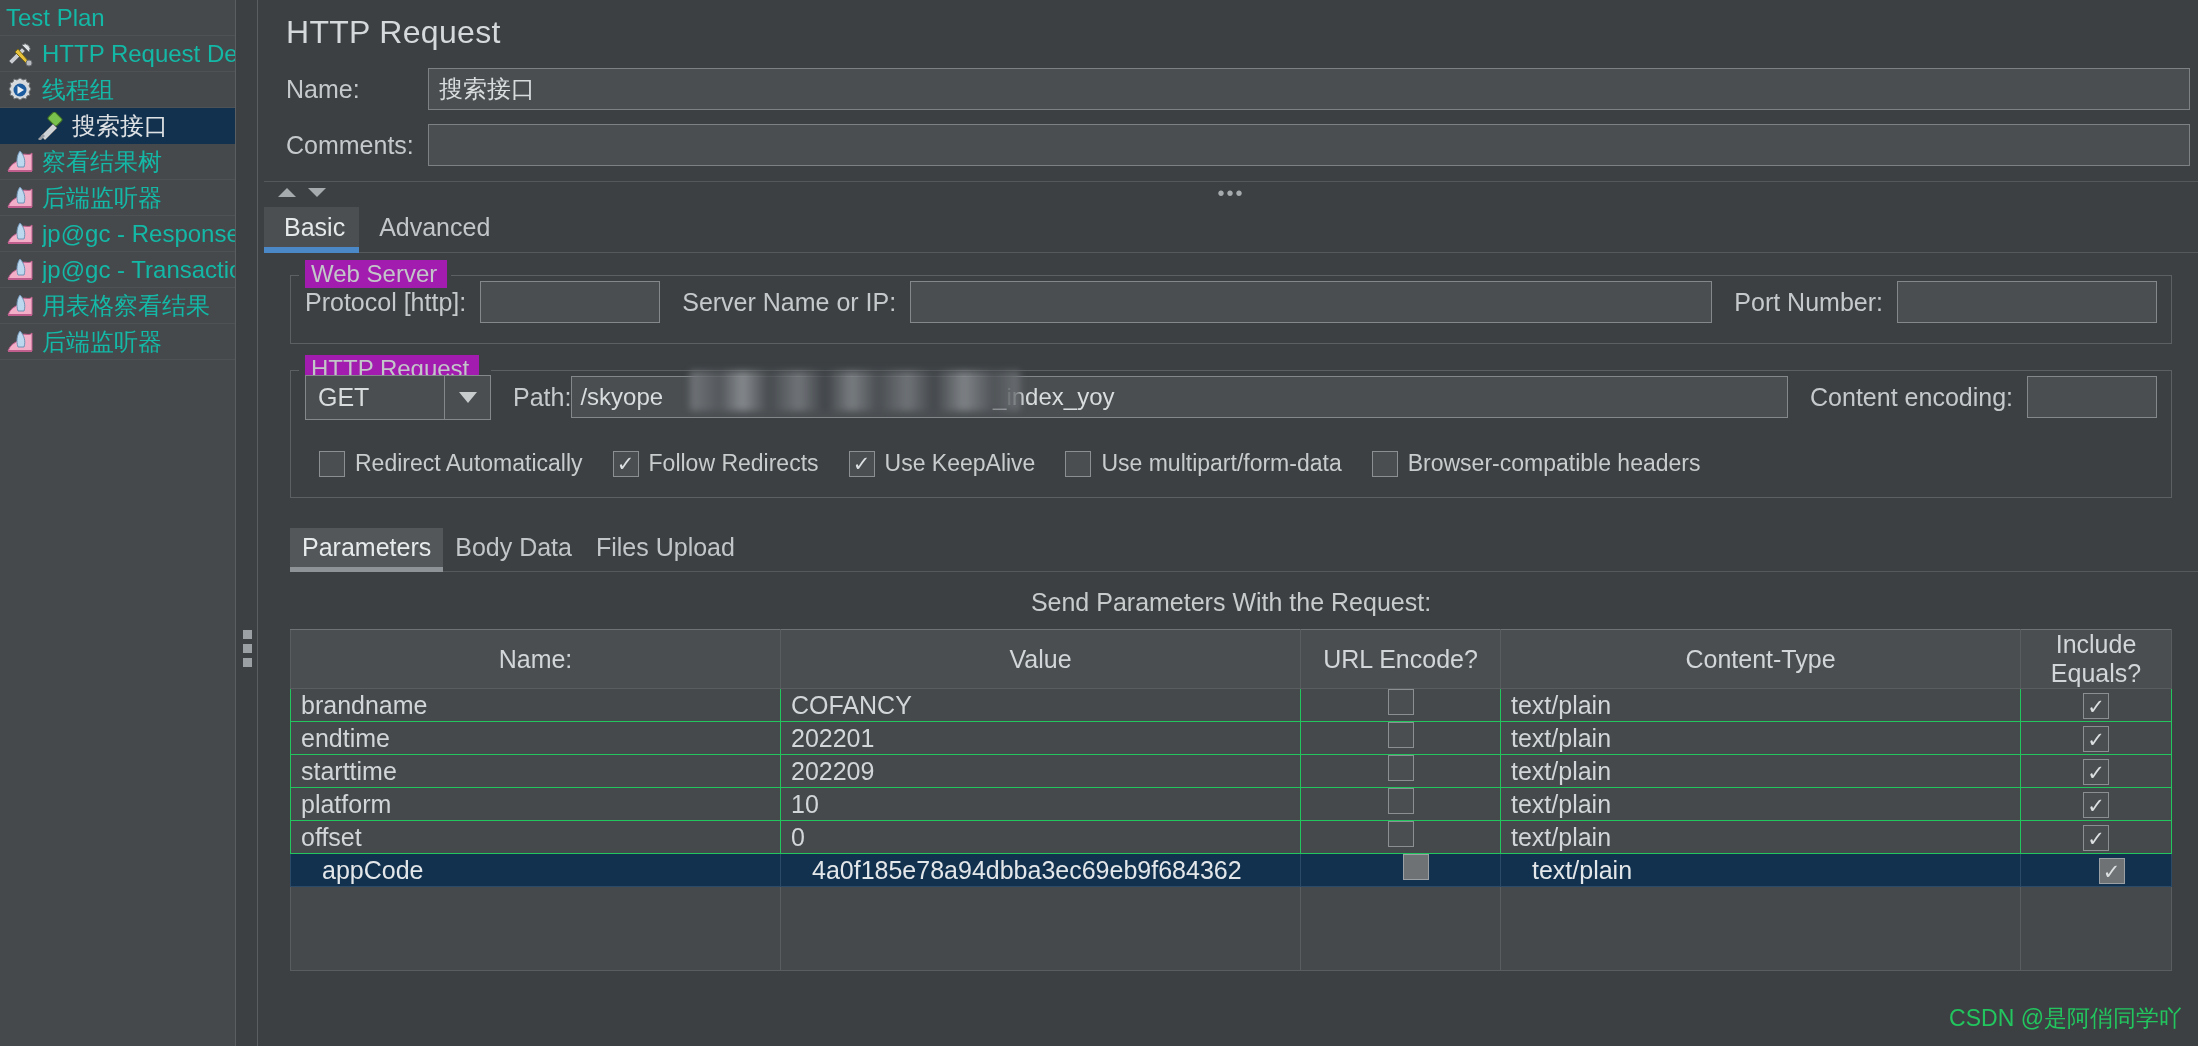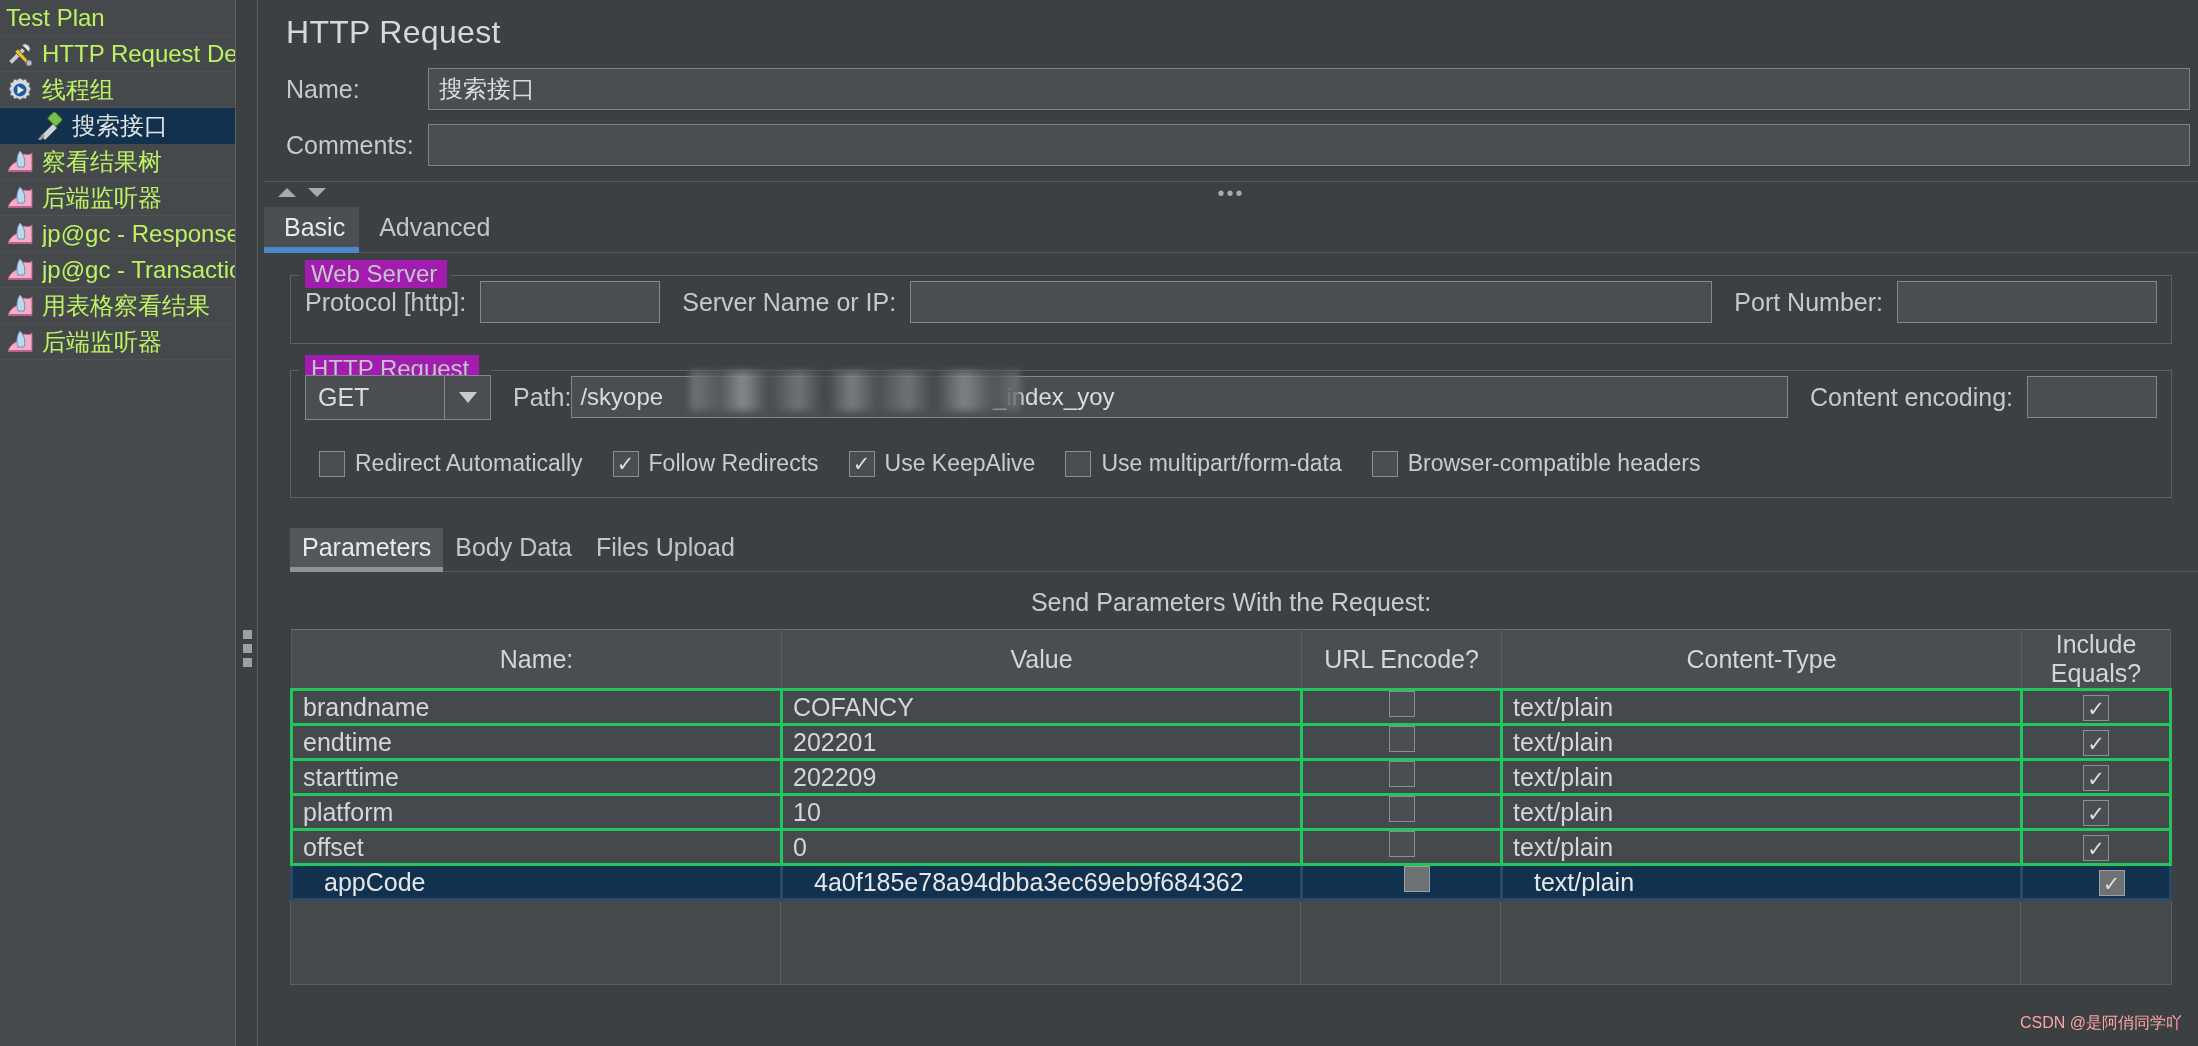--- a/index.html
+++ b/index.html
@@ -16,21 +16,21 @@
     width: 236px; height: 1046px;
     background: #45494c;
     border-right: 1px solid #5a5e61;
     flex: 0 0 236px;
     position: relative;
   }
   .tree-row {
     height: 36px;
     display: flex; align-items: center;
     padding-left: 4px;
-    color: #bef264;
+    color: #14b8a6;
     font-size: 24px;
     white-space: nowrap;
     border-bottom: 1px solid #4e5255;
     overflow: hidden;
   }
   .tree-row.sel { background: #12314e; color: #dfe2e4; border-bottom-color:#12314e;}
   .tree-row .ticon { width: 32px; height: 28px; flex:0 0 32px; margin-right: 6px;
                      display:flex; align-items:center; justify-content:center;}
   .tree-row .tlabel { overflow: hidden; }
   .tree-row.depth0 { padding-left: 6px; }
@@ -117,21 +117,21 @@
 
   .send-label { text-align:center; color:#c9cccd; font-size:25px; padding: 16px 0 12px 0; }
 
   table.params { width: calc(100% - 52px); margin: 0 26px; border-collapse: collapse; table-layout: fixed;}
   table.params th {
     background:#4a4e51; color:#d3d6d8; font-weight:normal; font-size:25px;
     height:48px; border:1px solid #595d60; border-top:1px solid #6e7275;
   }
   table.params td {
     background:#45494c; color:#d3d6d8; font-size:25px; height:32px;
-    border:3px solid #22c55e; padding:0 10px;
+    border:1px solid #22c55e; padding:0 10px;
   }
   table.params tr.selected td { background:#12314e; color:#e4e7e9; border-color:#2a4a68;padding-left:31px;}
   table.params td.center { text-align:center; padding:0; }
   table.params tr.selected td .box { background:#6e7275; border-color:#9aa0a4;}
   table.params td .box { display:inline-flex; }
   .col-name { width: 490px; }
   .col-value { width: 520px; }
   .col-url { width: 200px; }
   .col-ct { width: 520px; }
 
@@ -147,21 +147,21 @@
                  linear-gradient(90deg,
                    rgba(120,124,128,.85) 0%, rgba(85,89,93,.85) 9%,
                    rgba(140,144,148,.9) 16%, rgba(70,74,78,.9) 24%,
                    rgba(120,124,128,.85) 33%, rgba(62,66,70,.9) 41%,
                    rgba(130,134,138,.85) 49%, rgba(74,78,82,.9) 57%,
                    rgba(118,122,126,.85) 66%, rgba(66,70,74,.9) 74%,
                    rgba(136,140,144,.85) 83%, rgba(80,84,88,.9) 92%,
                    rgba(112,116,120,.85) 100%);
                filter: blur(3.5px); border-radius:3px; pointer-events:none;}
 
-  .watermark { position:absolute; right:16px; bottom:12px; color:#fca5a5; font-size:16px; }
+  .watermark { position:absolute; right:16px; bottom:12px; color:#22c55e; font-size:23px; }
 
   
   .ic-wrench svg, .ic-gear svg, .ic-pipette svg, .ic-chart svg { display:block; }
 </style>
 </head>
 <body>
 
 <div class="app">
 
   <div class="tree">

